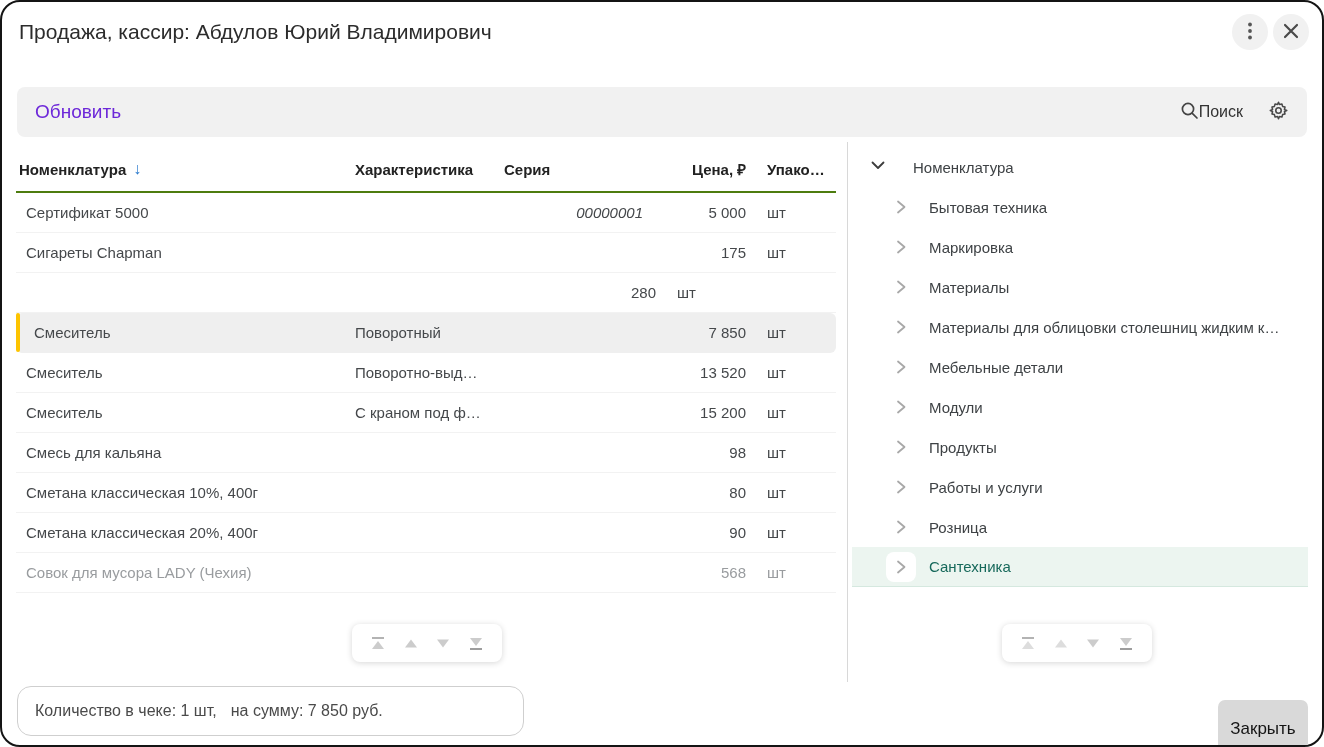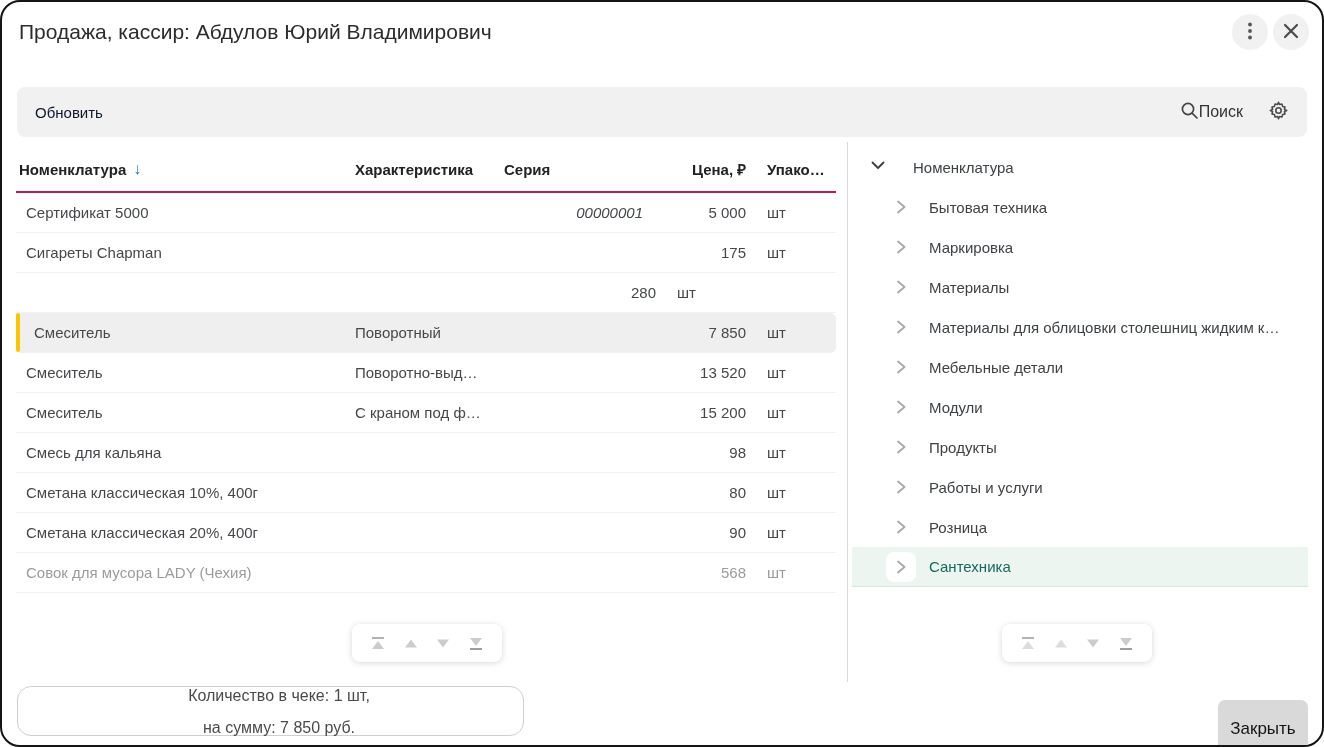--- a/index.html
+++ b/index.html
@@ -23,39 +23,39 @@
     border: none; display: flex; align-items: center; justify-content: center;
     cursor: pointer; padding: 0;
   }
 
   
   .toolbar {
     position: absolute; left: 15px; right: 15px; top: 85px; height: 50px;
     background: #f1f1f1; border-radius: 8px;
     display: flex; align-items: center; padding: 0 18px;
   }
-  .refresh-label { font-size: 15px; color: #0f172a; cursor: pointer; }
+  .refresh-label { font-size: 19px; color: #6d28d9; cursor: pointer; }
   .toolbar-right { margin-left: auto; display: flex; align-items: center; }
   .search-group { display: flex; align-items: center; gap: 0; margin-right: 25px; cursor: pointer; }
   .search-label { font-size: 16px; color: #333; }
   .gear-btn { background: none; border: none; padding: 0; cursor: pointer; display: flex; }
 
   
   .table-header {
     position: absolute; left: 14px; top: 145px; width: 820px; height: 44px;
     display: grid; grid-template-columns: 336px 149px 160px 90px 1fr;
     align-items: center; font-size: 15px; font-weight: 700; color: #222;
   }
   .table-header .h-name { padding-left: 3px; display: flex; align-items: center; gap: 7px; }
   .table-header .h-char, .table-header .h-series { padding-left: 3px; }
   .table-header .h-price { text-align: right; padding-right: 5px; }
   .table-header .h-pack { padding-left: 16px; }
   .sort-arrow { color: #2979cc; font-size: 16px; font-weight: 400; line-height: 1; }
 
-  .rows { position: absolute; left: 14px; top: 189px; width: 820px; border-top: 2px solid #be185d; }
+  .rows { position: absolute; left: 14px; top: 189px; width: 820px; border-top: 2px solid #4d7c0f; }
   .row {
     position: relative; height: 40px;
     display: grid; grid-template-columns: 336px 149px 160px 90px 1fr;
     align-items: center; font-size: 15px; color: #45484b;
     border-bottom: 1px solid #f2f2f2; cursor: pointer;
   }
   .row .c-name { padding-left: 10px; white-space: nowrap; overflow: hidden; }
   .row .c-char { padding-left: 3px; white-space: nowrap; overflow: hidden; }
   .row .c-series { text-align: right; padding-right: 18px; font-style: italic; }
   .row .c-price { text-align: right; padding-right: 5px; }
@@ -99,21 +99,21 @@
   }
   .pager-left { left: 350px; top: 622px; }
   .pager-right { left: 1000px; top: 622px; }
   .pager-btn { background: none; border: none; padding: 2px; cursor: pointer; display: flex; }
 
   
   .status-box {
     position: absolute; left: 15px; top: 684px; width: 507px; height: 50px;
     border: 1px solid #cfcfcf; border-radius: 14px; background: #fff;
     display: flex; align-items: center; padding-left: 17px; gap: 14px;
-    font-size: 16px; color: #4a4a4a; white-space: nowrap; flex-direction: column;
+    font-size: 16px; color: #4a4a4a; white-space: nowrap;
   }
   .close-btn {
     position: absolute; left: 1216px; top: 698px; width: 90px; height: 57px;
     background: #d9d9d9; border: none; border-radius: 7px;
     font-family: "Liberation Sans", sans-serif; font-size: 17px; color: #141414; cursor: pointer;
   }
 </style>
 </head>
 <body>
 

